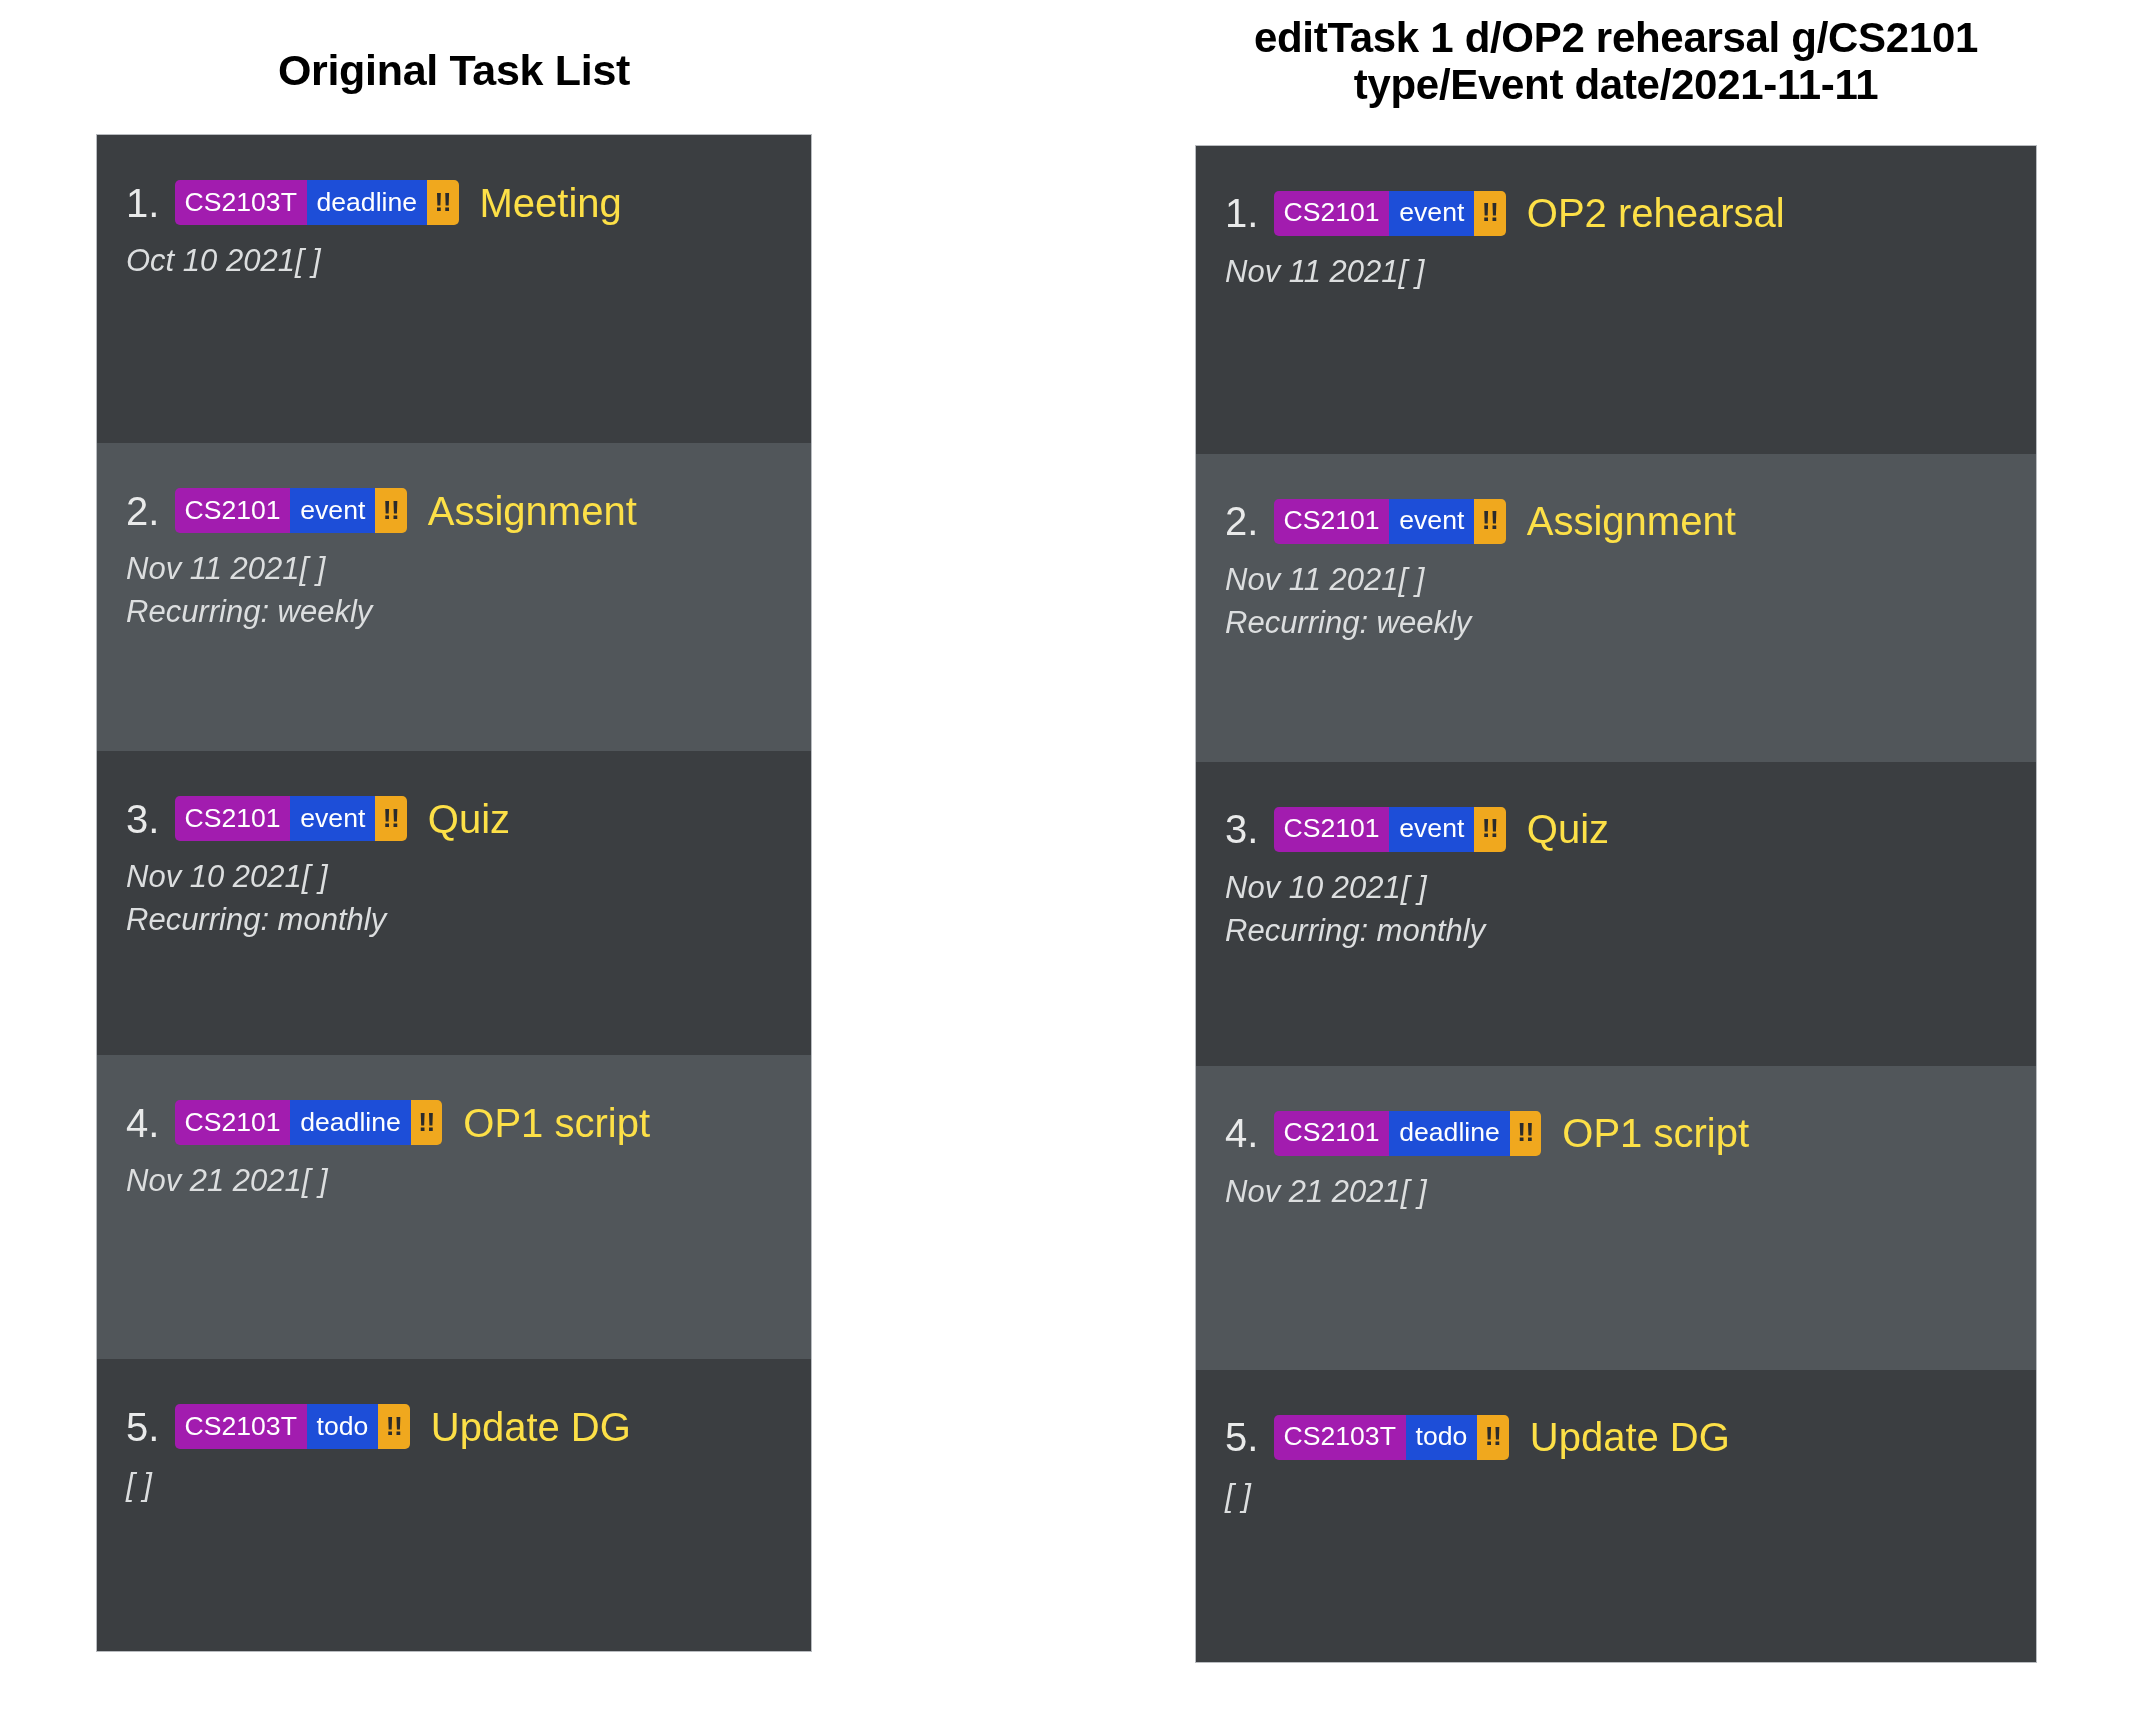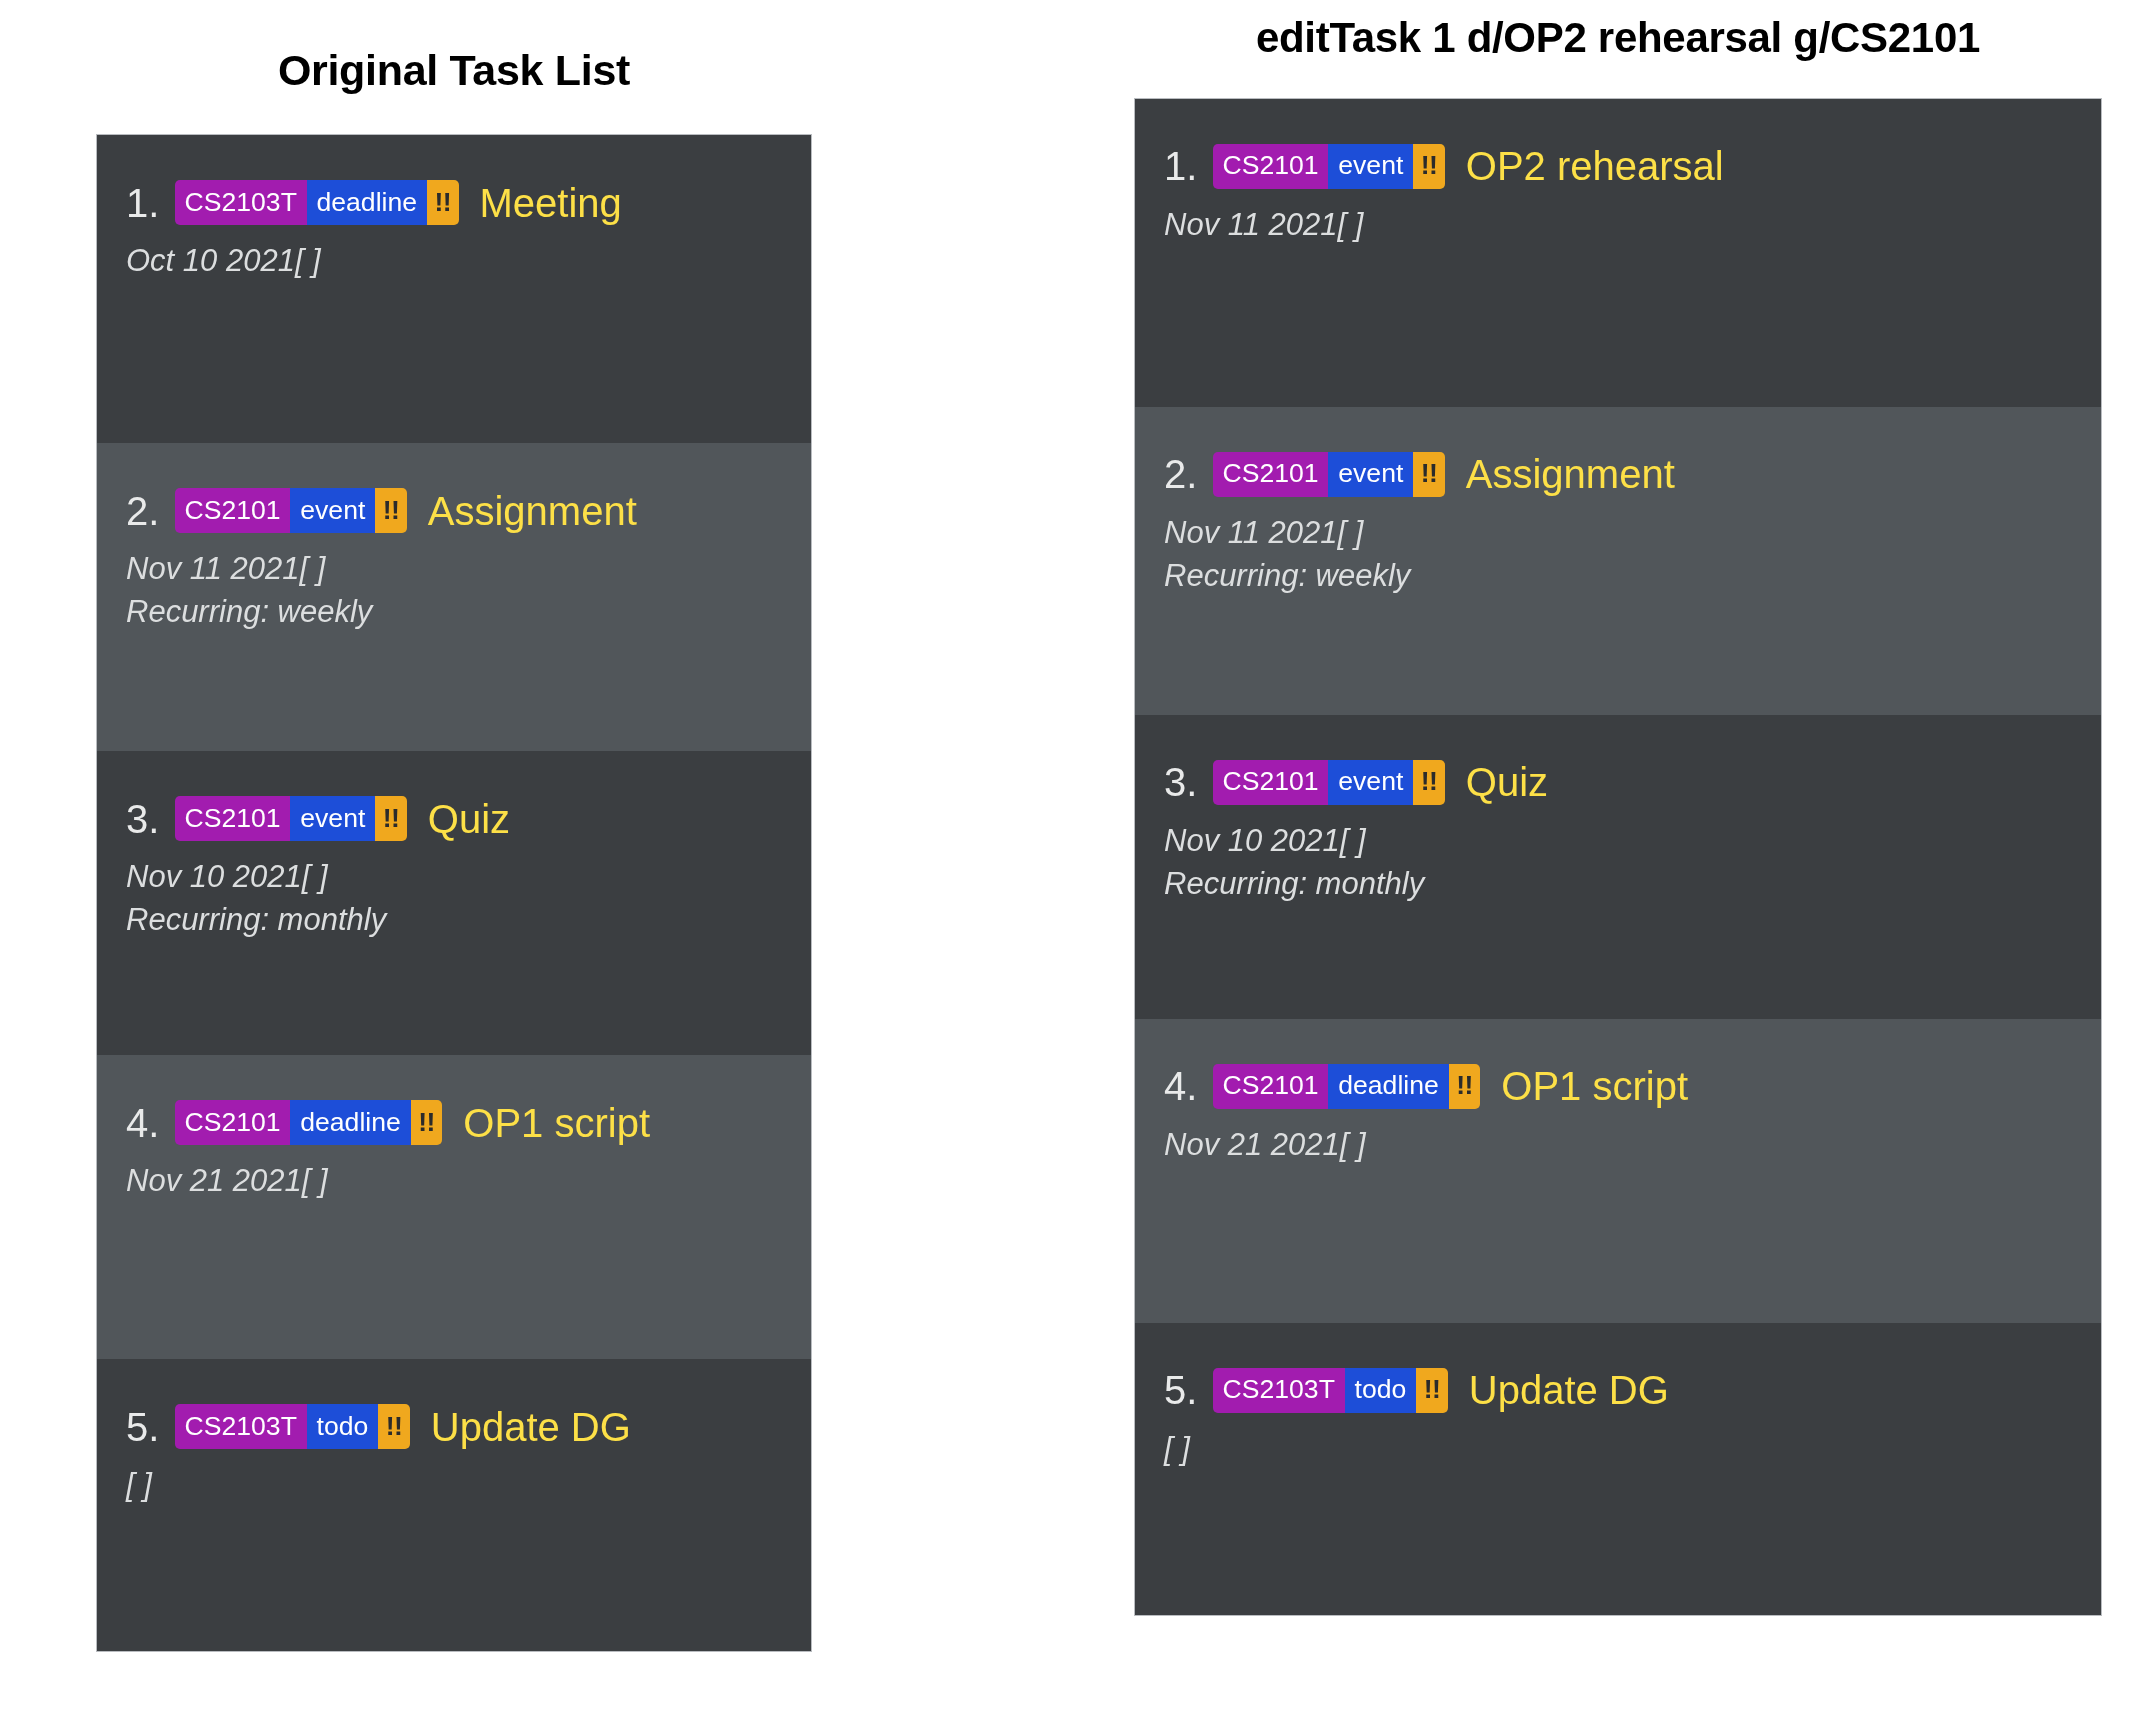--- a/index.html
+++ b/index.html
@@ -20,21 +20,21 @@
     width: 2129px;
     height: 1732px;
   }
 
   
   .figure {
     position: absolute;
     top: 0;
   }
   .figure.left  { left: 96px;  width: 716px; }
-  .figure.right { left: 1134px; width: 968px; }
+  .figure.right { left: 1195px; width: 842px; }
 
   .fig-title {
     text-align: center;
     font-weight: bold;
     color: #000000;
     font-size: 43px;
     line-height: 1.12;
     letter-spacing: -0.3px;
     padding: 0 0 0 0;
     margin: 0;
@@ -213,20 +213,21 @@
         </div>
       </div>
 
     </div>
   </div>
 
   <div class="figure right">
 
     <div class="fig-title">
       <div>editTask 1 d/OP2 rehearsal g/CS2101</div>
+      <div>type/Event date/2021-11-11</div>
     </div>
 
     <div class="task-panel">
 
       <div class="task-row odd r1">
         <div class="task-head">
           <span class="task-index">1.</span>
           <span class="tags">
             <span class="tag tag-group">CS2101</span>
             <span class="tag tag-type">event</span>

